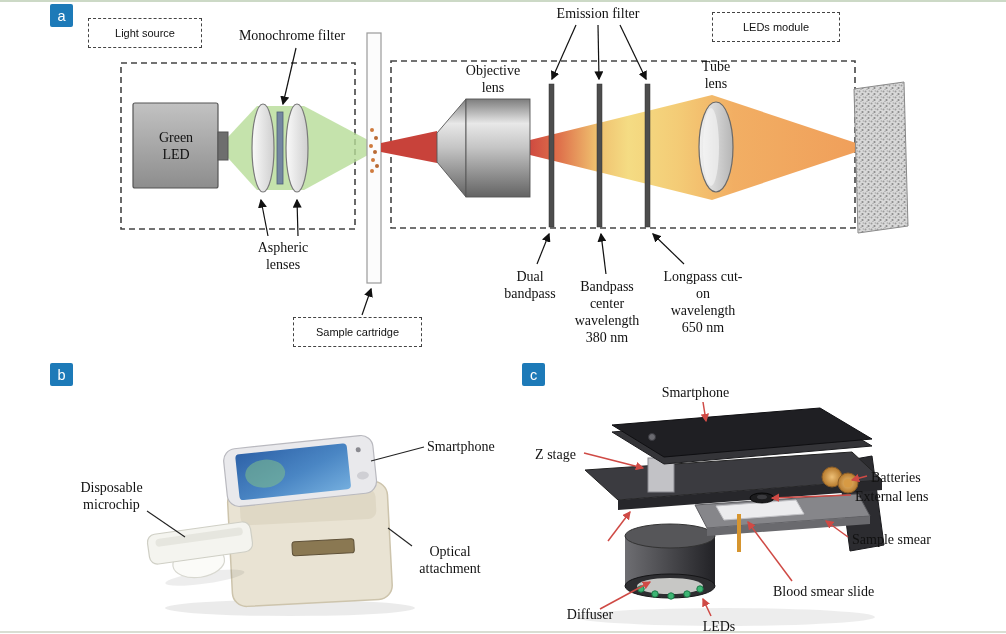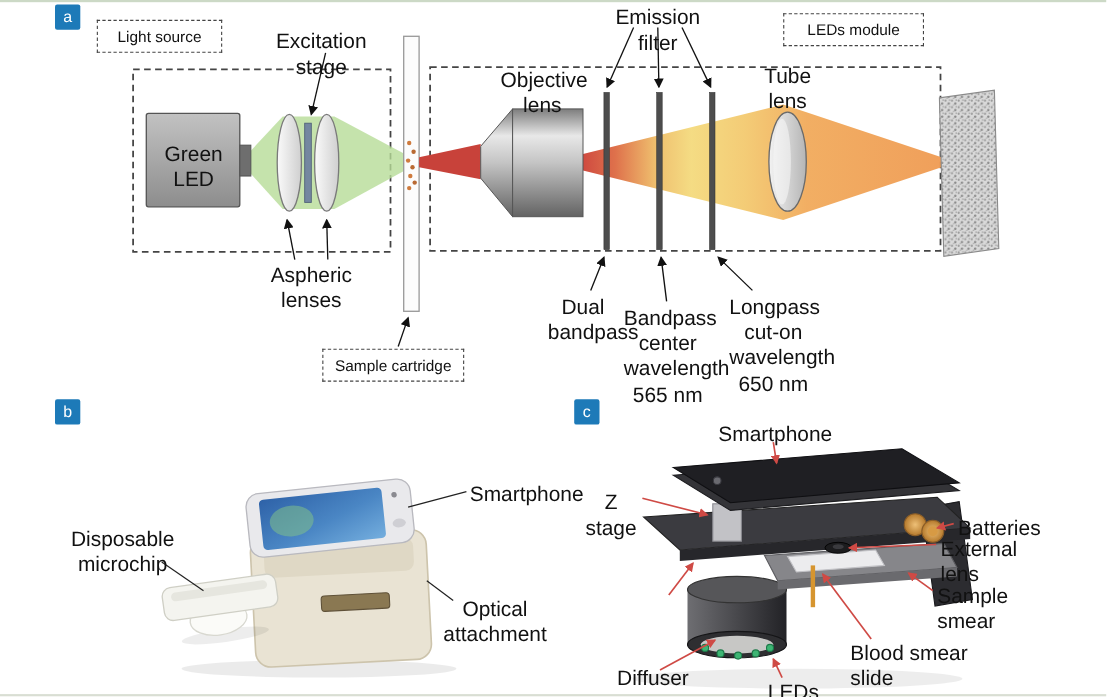--- a/index.html
+++ b/index.html
@@ -4,24 +4,24 @@
 <style>
   html,body{margin:0;padding:0;background:#fff;}
   .fig{position:relative;width:1006px;height:634px;background:#fff;overflow:hidden;
        font-family:"Liberation Sans",sans-serif;color:#111;}
   .edge{position:absolute;left:0;width:100%;}
   .edge-top{top:0;height:2px;background:#ccd9c6;}
   .edge-bottom{top:631px;height:2px;background:#d9ded3;}
   .art{position:absolute;left:0;top:0;}
   .tag{position:absolute;width:23px;height:23px;background:#1d7ab8;color:#fff;
        font-size:14.5px;display:flex;align-items:center;justify-content:center;border-radius:2px;}
-  .lbl{position:absolute;font-size:19px;line-height:1.22;text-align:center;}
+  .lbl{position:absolute;font-size:14px;line-height:1.22;text-align:center;font-family:Liberation Serif, serif;}
   .lbl.left{text-align:left;}
   .dbox{position:absolute;border:1.5px dashed #444;display:flex;align-items:center;
-        justify-content:center;font-size:14px;background:transparent;}
+        justify-content:center;font-size:11px;background:transparent;}
 </style>
 </head>
 <body>
 
 <div class="fig">
   <div class="edge edge-top"></div>
   <div class="edge edge-bottom"></div>
 
   <svg class="art" width="1006" height="634" viewBox="0 0 1006 634">
     <defs>
@@ -234,30 +234,30 @@
         <path d="M711,616 L703,599" marker-end="url(#ahR)"></path>
       </g>
     </g>
   </svg>
 
   <div class="tag" style="left:50px;top:4px">a</div>
   <div class="tag" style="left:50px;top:363px">b</div>
   <div class="tag" style="left:522px;top:363px">c</div>
 
   <div class="dbox" style="left:88px;top:18px;width:112px;height:28px">Light source</div>
-  <div class="lbl" style="left:236px;top:27px;width:112px">Excitation stage</div>
+  <div class="lbl" style="left:236px;top:27px;width:112px">Monochrome filter</div>
   <div class="lbl" style="left:543px;top:5px;width:110px">Emission filter</div>
   <div class="dbox" style="left:712px;top:12px;width:126px;height:28px">LEDs module</div>
   <div class="lbl" style="left:148px;top:129px;width:56px">Green LED</div>
   <div class="lbl" style="left:245px;top:239px;width:76px">Aspheric lenses</div>
   <div class="dbox" style="left:293px;top:317px;width:127px;height:28px">Sample cartridge</div>
   <div class="lbl" style="left:455px;top:62px;width:76px">Objective lens</div>
   <div class="lbl" style="left:692px;top:58px;width:48px">Tube lens</div>
   <div class="lbl" style="left:498px;top:268px;width:64px">Dual bandpass</div>
-  <div class="lbl" style="left:567px;top:278px;width:80px">Bandpass center wavelength 565 nm</div>
+  <div class="lbl" style="left:567px;top:278px;width:80px">Bandpass center wavelength 380 nm</div>
   <div class="lbl" style="left:663px;top:268px;width:80px">Longpass cut-on wavelength 650 nm</div>
 
   <div class="lbl left" style="left:427px;top:438px;width:90px">Smartphone</div>
   <div class="lbl" style="left:64px;top:479px;width:95px">Disposable microchip</div>
   <div class="lbl" style="left:400px;top:543px;width:100px">Optical attachment</div>
 
   <div class="lbl" style="left:653px;top:384px;width:85px">Smartphone</div>
   <div class="lbl" style="left:528px;top:446px;width:55px">Z stage</div>
   <div class="lbl left" style="left:871px;top:469px;width:62px">Batteries</div>
   <div class="lbl left" style="left:855px;top:488px;width:90px">External lens</div>

